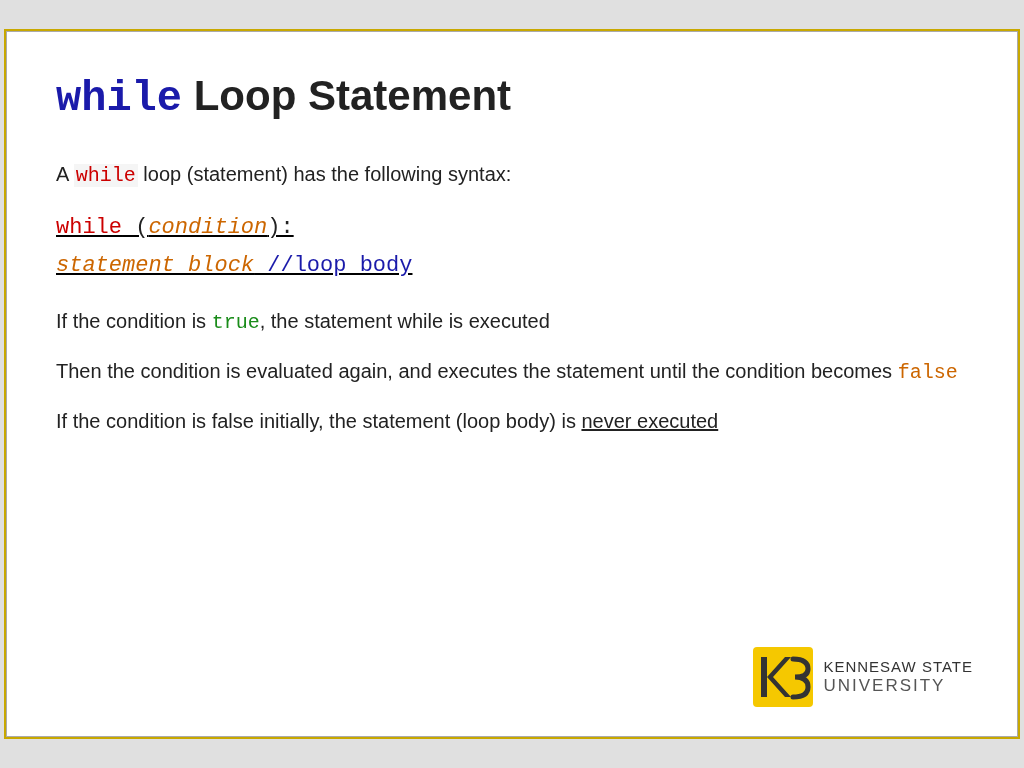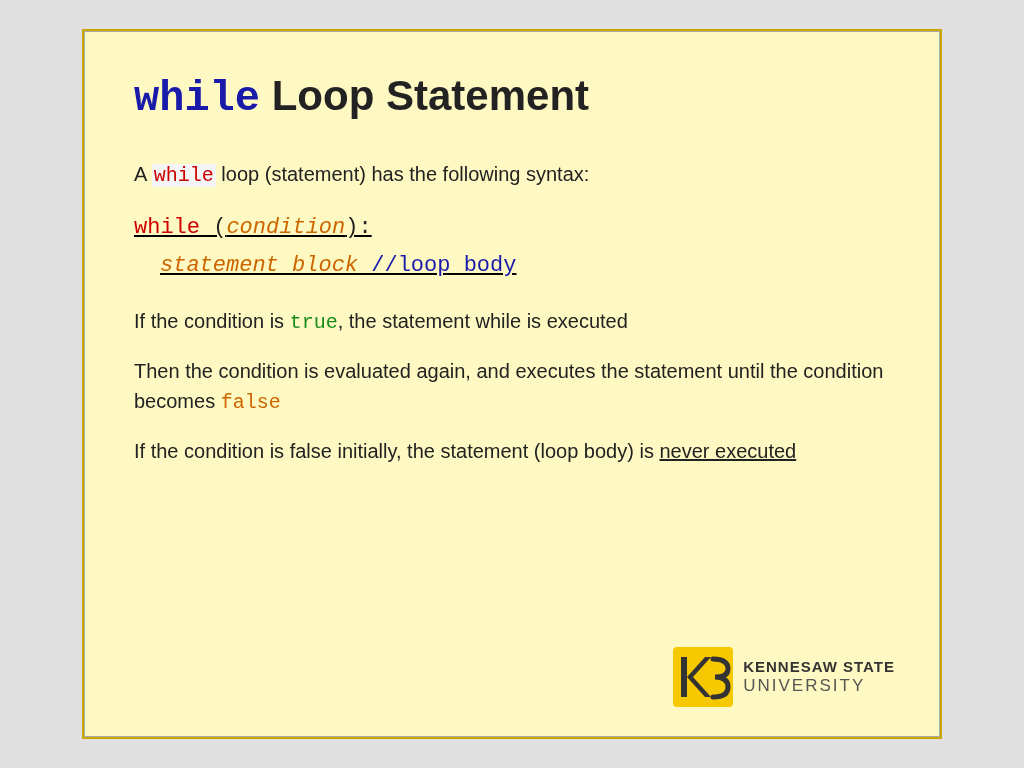--- a/index.html
+++ b/index.html
@@ -8,24 +8,24 @@
       width: 1024px;
       height: 768px;
       background: #e0e0e0;
       display: flex;
       align-items: center;
       justify-content: center;
       font-family: 'Segoe UI', Arial, sans-serif;
     }
 
     .slide-outer {
-      width: 860px;
+      width: 1016px;
       height: 710px;
       border: 2px solid #c8a800;
-      background: #fef9c3;
+      background: #ffffff;
       position: relative;
       padding: 40px 50px 40px 50px;
     }
 
     .slide-inner {
       width: 100%;
       height: 100%;
       border: 1.5px solid #aaa;
       position: absolute;
       top: 0; left: 0;
@@ -76,21 +76,20 @@
       font-style: italic;
     }
 
     .code-colon {
       color: #222;
     }
 
     .code-statement {
       color: #cc6600;
       font-style: italic;
-      margin-left: 26px;
     }
 
     .code-comment {
       color: #1a1aaa;
     }
 
     .inline-while {
       font-family: 'Courier New', Courier, monospace;
       color: #cc0000;
       background: #f5f5f5;
@@ -131,21 +130,21 @@
     }
 
     .ksu-text {
       display: flex;
       flex-direction: column;
       align-items: flex-start;
     }
 
     .ksu-name {
       font-size: 15px;
-      font-weight: 700;
+      font-weight: 400;
       color: #333;
       letter-spacing: 1px;
       line-height: 1.2;
     }
 
     .ksu-university {
       font-size: 17px;
       color: #555;
       letter-spacing: 2px;
     }

